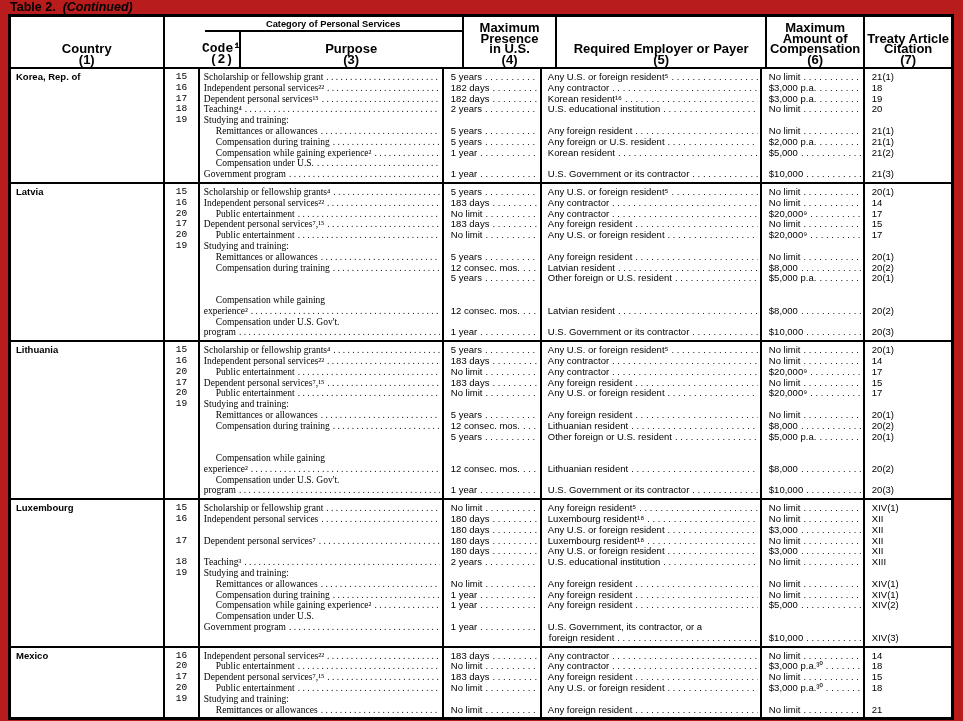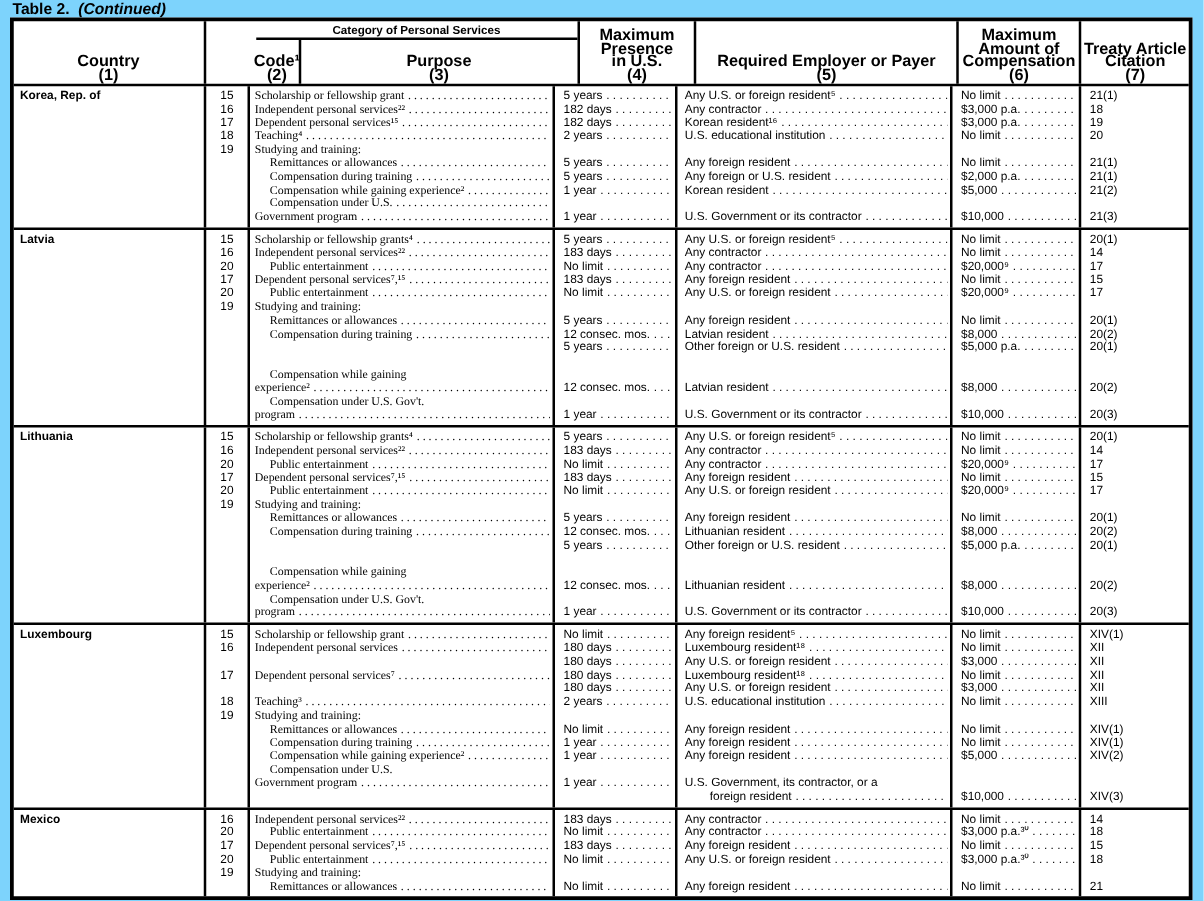--- a/index.html
+++ b/index.html
@@ -1,25 +1,25 @@
 <!DOCTYPE html>
 <html><head>
 <meta charset="utf-8">
 <style>
   html,body{margin:0;padding:0;background:#fff;}
-  .page{position:relative;width:963px;height:721px;overflow:hidden;background:#7dd3fc;
+  .page{position:relative;width:963px;height:721px;overflow:hidden;background:#b91c1c;
         font-family:"Liberation Sans",sans-serif;color:#000;}
   .title{position:absolute;top:0px;left:10px;font-size:12.5px;font-weight:bold;}
   .title .cont{font-style:italic;margin-left:7px;}
 
   .tbl{position:absolute;top:14px;left:8px;width:946px;box-sizing:border-box;
        border:3px solid #000;background:#fff;}
 
   
-  .w0{width:161px;} .w1{width:36px;} .w2{width:244px;font-family:Liberation Serif, serif;} .w3{width:98px;}
+  .w0{width:161px;} .w1{width:36px;font-family:Liberation Mono, monospace;} .w2{width:244px;font-family:Liberation Serif, serif;} .w3{width:98px;}
   .w4{width:220px;} .w5{width:103px;} .w6{width:90px;}
 
   
   .thead{display:flex;height:52px;box-sizing:border-box;border-bottom:2px solid #000;}
   .hcell{box-sizing:border-box;border-right:2px solid #000;display:flex;flex-direction:column;
          justify-content:flex-end;align-items:center;text-align:center;
          font-weight:bold;font-size:13px;line-height:10.5px;padding-bottom:2px;}
   .hmid{width:272px;box-sizing:border-box;border-right:2px solid #000;display:flex;flex-direction:column;margin-left:40px;}
   .hcat{height:15px;box-sizing:border-box;border-bottom:2px solid #000;text-align:center;
         font-weight:bold;font-size:9.3px;line-height:14px;}
@@ -36,21 +36,21 @@
   .ln{display:flex;height:10.8px;line-height:10.8px;font-size:9.5px;
       white-space:nowrap;overflow:hidden;padding-right:2px;}
   .ln .t{flex:0 0 auto;}
   .country .ln{font-weight:bold;padding-left:5px;}
   .code .ln{justify-content:center;padding-right:0;}
   .purpose .ln{padding-left:4px;}
   .purpose .ln.i1{padding-left:16px;}
   .purpose .ln.i2{}
   .presence .ln{padding-left:7px;}
   .employer .ln{padding-left:6px;}
-  .employer .ln.ei{padding-left:26px;}
+  .employer .ln.ei{padding-left:7px;}
   .compensation .ln{padding-left:7px;}
   .treaty .ln{padding-left:7px;}
   .dl{flex:1 1 auto;overflow:hidden;white-space:nowrap;padding-left:3px;}
   .dl::before{content:". . . . . . . . . . . . . . . . . . . . . . . . . . . . . . . . . . . . . . . . . . . . . . . . . .";}
 </style>
 </head>
 <body>
 
 <div class="page">
   <div class="title">

